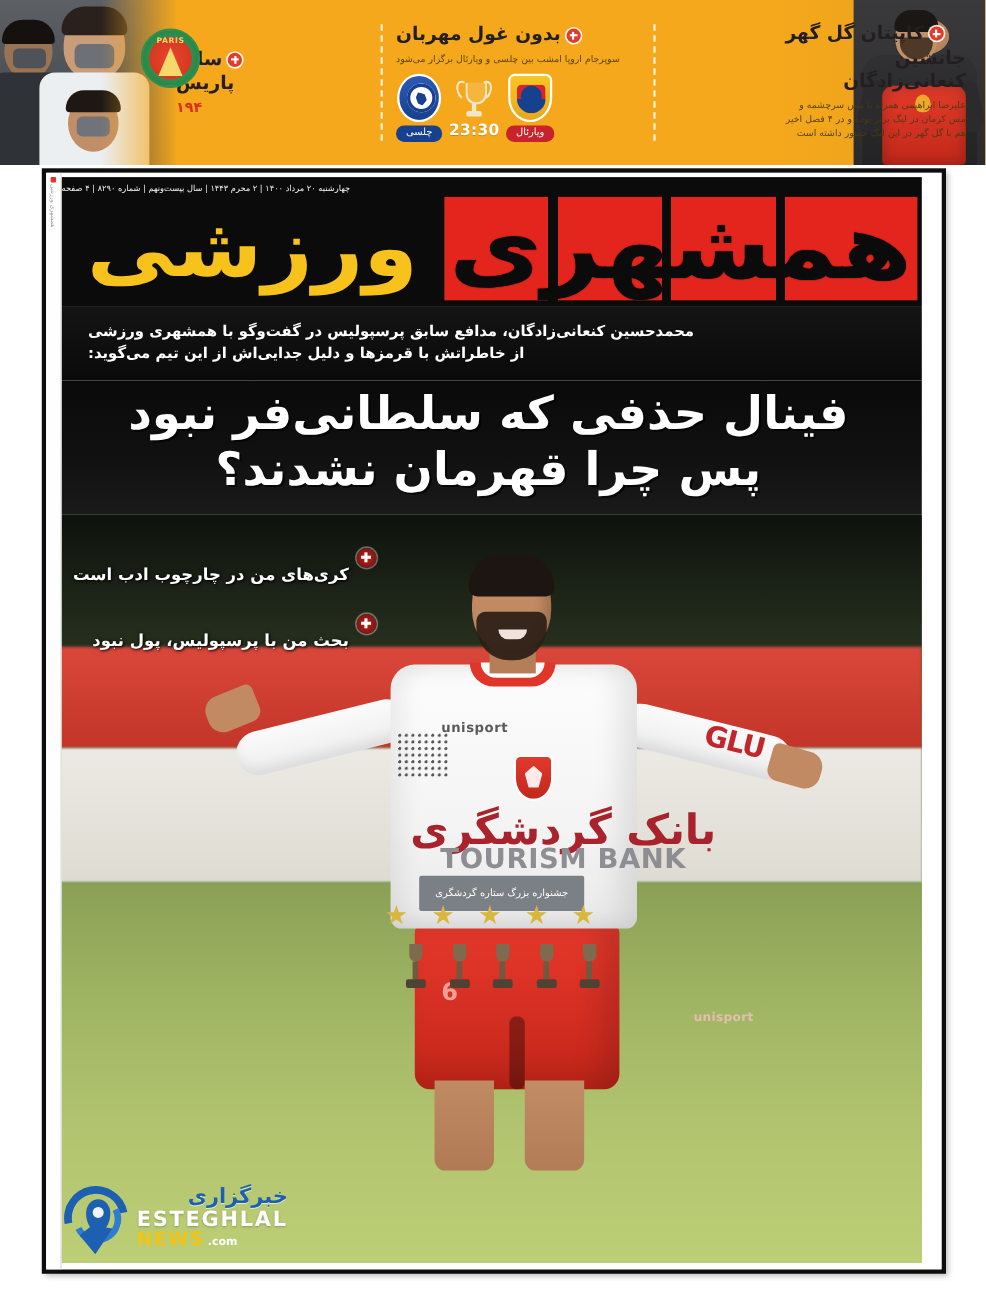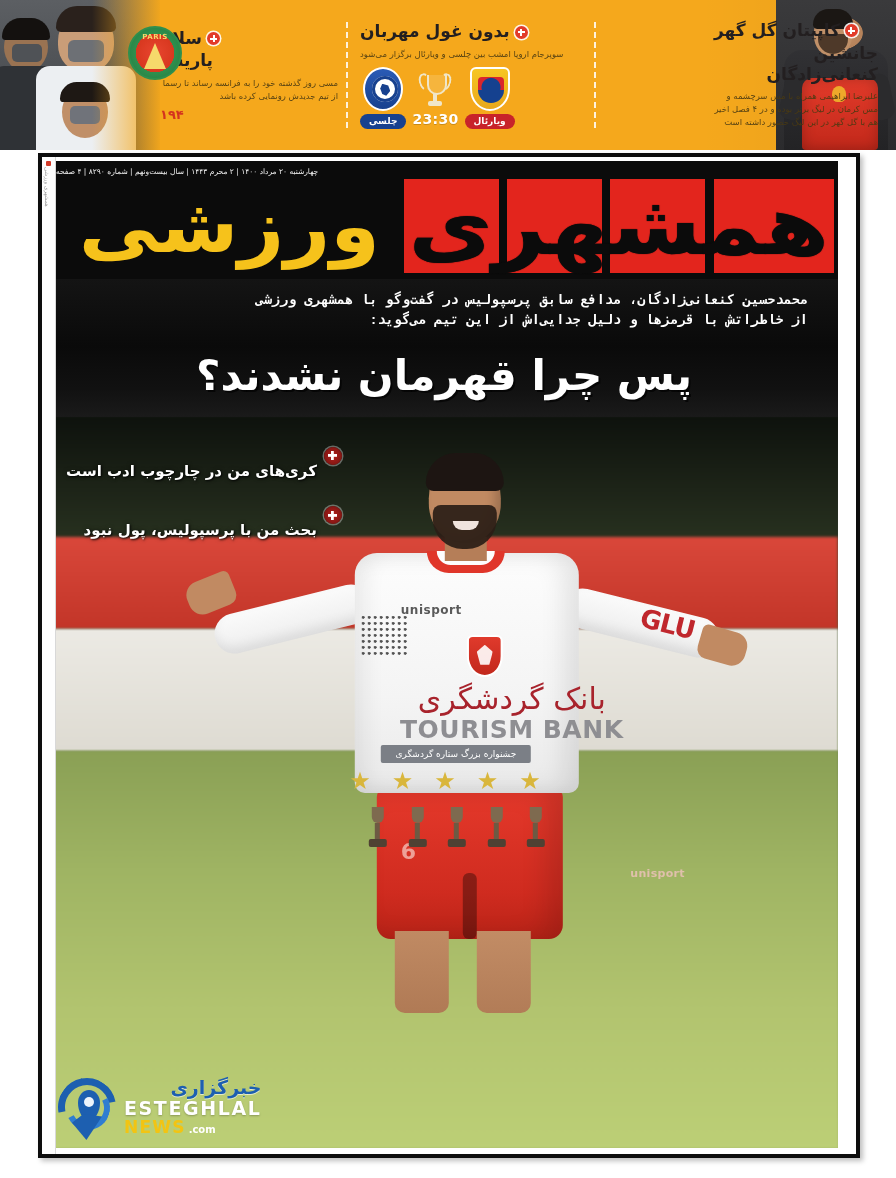--- a/index.html
+++ b/index.html
@@ -219,21 +219,21 @@
     content:""; position:absolute; left:7px; top:7px; width:26px; height:26px;
     border-radius:50%; background: #fff;
     box-shadow: inset 0 0 0 3px #17418f;
   }
   .crest-chelsea::before{
     content:""; position:absolute; left:15px; top:15px; width:10px; height:12px;
     background:#17418f; z-index:2;
     clip-path: polygon(20% 0,80% 15%,100% 60%,60% 100%,20% 85%,0 40%);
   }
   .team-name {
-    font-size: 9px; font-weight: 700; color: #fff;
+    font-size: 9px; font-weight: 400; color: #fff;
     padding: 2px 9px; border-radius: 9px; line-height:1.2;
   }
   .tn-villarreal { background: #c8232a; }
   .tn-chelsea { background: #17418f; }
   .trophy-block { display:flex; flex-direction:column; align-items:center; padding-bottom:2px;}
   .trophy {
     width: 30px; height: 34px; position: relative;
   }
   .trophy::before {
     content:""; position:absolute; left:7px; top:0;
@@ -336,23 +336,22 @@
     line-height: 1; letter-spacing: -1px;
     transform: scaleX(1.08);
   }
 
   
   .kicker-zone {
     position: relative;
     background: linear-gradient(180deg,#141414 0%, #0a0a0a 100%);
     margin: 0 18px 0 8px;
     padding: 12px 30px 14px 30px;
-    text-align: right;
+    text-align: left;
     direction: rtl;
-    font-family: Liberation Mono, monospace;
   }
   .kicker-line {
     color: #ffffff; font-size: 13.5px; font-weight: 700;
     line-height: 1.5; letter-spacing: -0.1px;
   }
 
   
   .headline-zone {
     position: relative;
     margin: 0 18px 0 8px;
@@ -477,30 +476,30 @@
     border-radius: 6px 6px 50% 50%;
     border: 2px solid #fff;
   }
   .p-crest::after{
     content:""; position:absolute; left:8px; top:8px; width:16px; height:20px;
     background:#fff; clip-path: polygon(50% 0,100% 35%,78% 100%,22% 100%,0 35%);
     opacity:.9;
   }
   .p-sponsor-fa {
     position:absolute; left:130px; right:36px; top:228px;
-    text-align:center; font-size: 30px; font-weight:400; color:#a8232c;
+    text-align:center; font-size: 38px; font-weight:700; color:#a8232c;
     letter-spacing:-1px; direction:rtl;
   }
   .p-sponsor-en {
     position:absolute; left:130px; right:36px; top:262px;
     text-align:center; font-size: 25px; font-weight:800; color:#8e8e92;
     letter-spacing:.5px;
   }
   .p-sponsor-bar {
-    position:absolute; left:176px; top:292px; width:150px; height:18px;
+    position:absolute; left:176px; top:292px; width:150px; height:32px;
     background:#7b7f86; border-radius:2px;
     display:flex; align-items:center; justify-content:center;
     font-size:9px; color:#fff; direction:rtl; letter-spacing:-.2px;
   }
   .p-stars {
     position:absolute; left:166px; top:316px; width:170px;
     display:flex; justify-content:space-between;
   }
   .star {
     width: 0; height: 0; font-size: 24px; line-height: 24px;
@@ -722,21 +721,20 @@
       <div class="promo-col col-psg">
         <div class="psg-crest">
           <span class="psg-paris">PARIS</span>
           <span class="psg-tower"></span>
         </div>
         <div class="promo-title-row">
           <span class="promo-bullet"></span>
           <span class="promo-h1">سلام</span>
         </div>
         <div class="promo-h2">پاریس</div>
-        <div class="promo-sub">مسی روز گذشته خود را به فرانسه رساند تا رسما از تیم جدیدش رونمایی کرده باشد</div>
         <div class="promo-num">۱۹۴</div>
       </div>
 
     </div>
   </div>
 
   <div class="paper-frame">
     <div class="paper-inner">
 
       <div class="spine-strip">
@@ -755,20 +753,21 @@
           </div>
         </div>
       </div>
 
       <div class="kicker-zone">
         <div class="kicker-line">محمدحسین کنعانی‌زادگان، مدافع سابق پرسپولیس در گفت‌وگو با همشهری ورزشی</div>
         <div class="kicker-line">از خاطراتش با قرمزها و دلیل جدایی‌اش از این تیم می‌گوید:</div>
       </div>
 
       <div class="headline-zone">
+        <div class="headline">فینال حذفی که سلطانی‌فر نبود</div>
         <div class="headline">پس چرا قهرمان نشدند؟</div>
       </div>
 
       <div class="photo-zone">
         <div class="bg-band-dark"></div>
         <div class="bg-ad-red"></div>
         <div class="bg-ad-white"></div>
         <div class="bg-ad-text">
           <span></span>
             <span></span>

